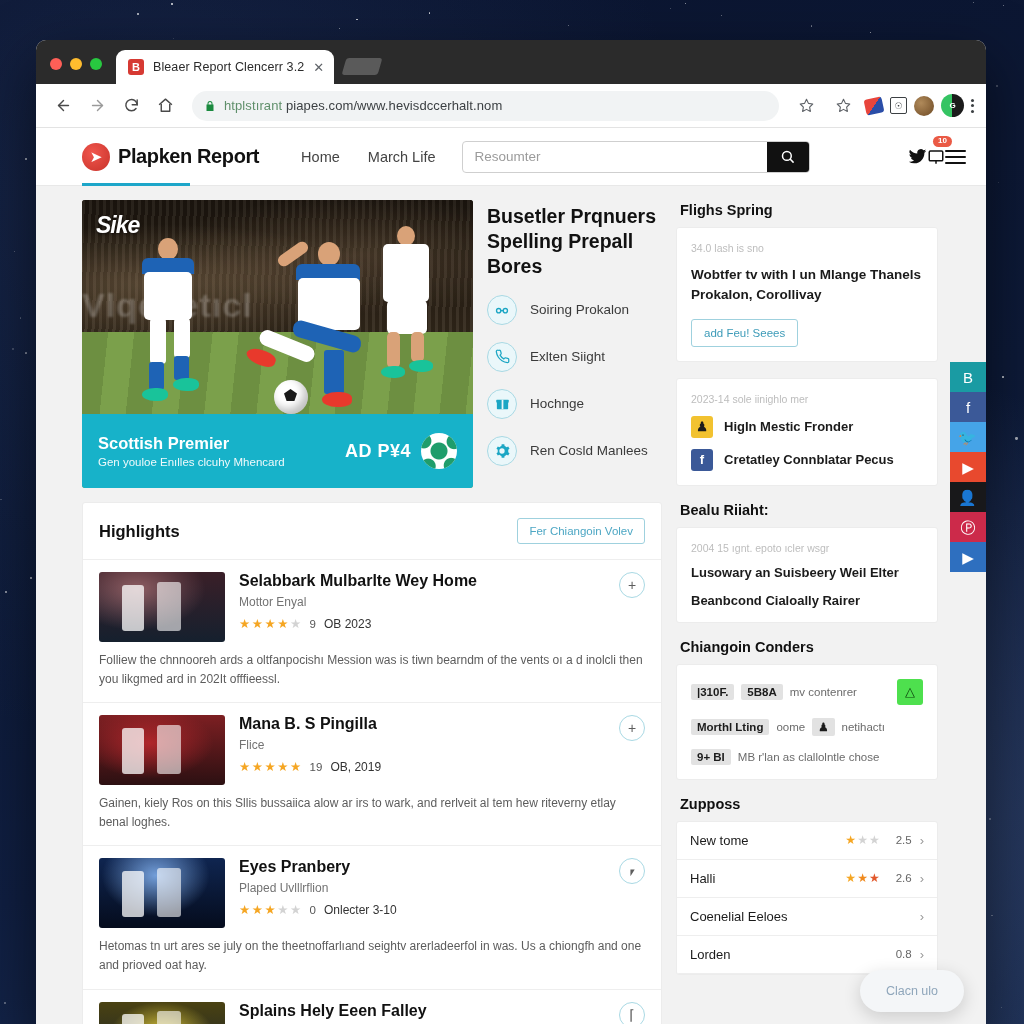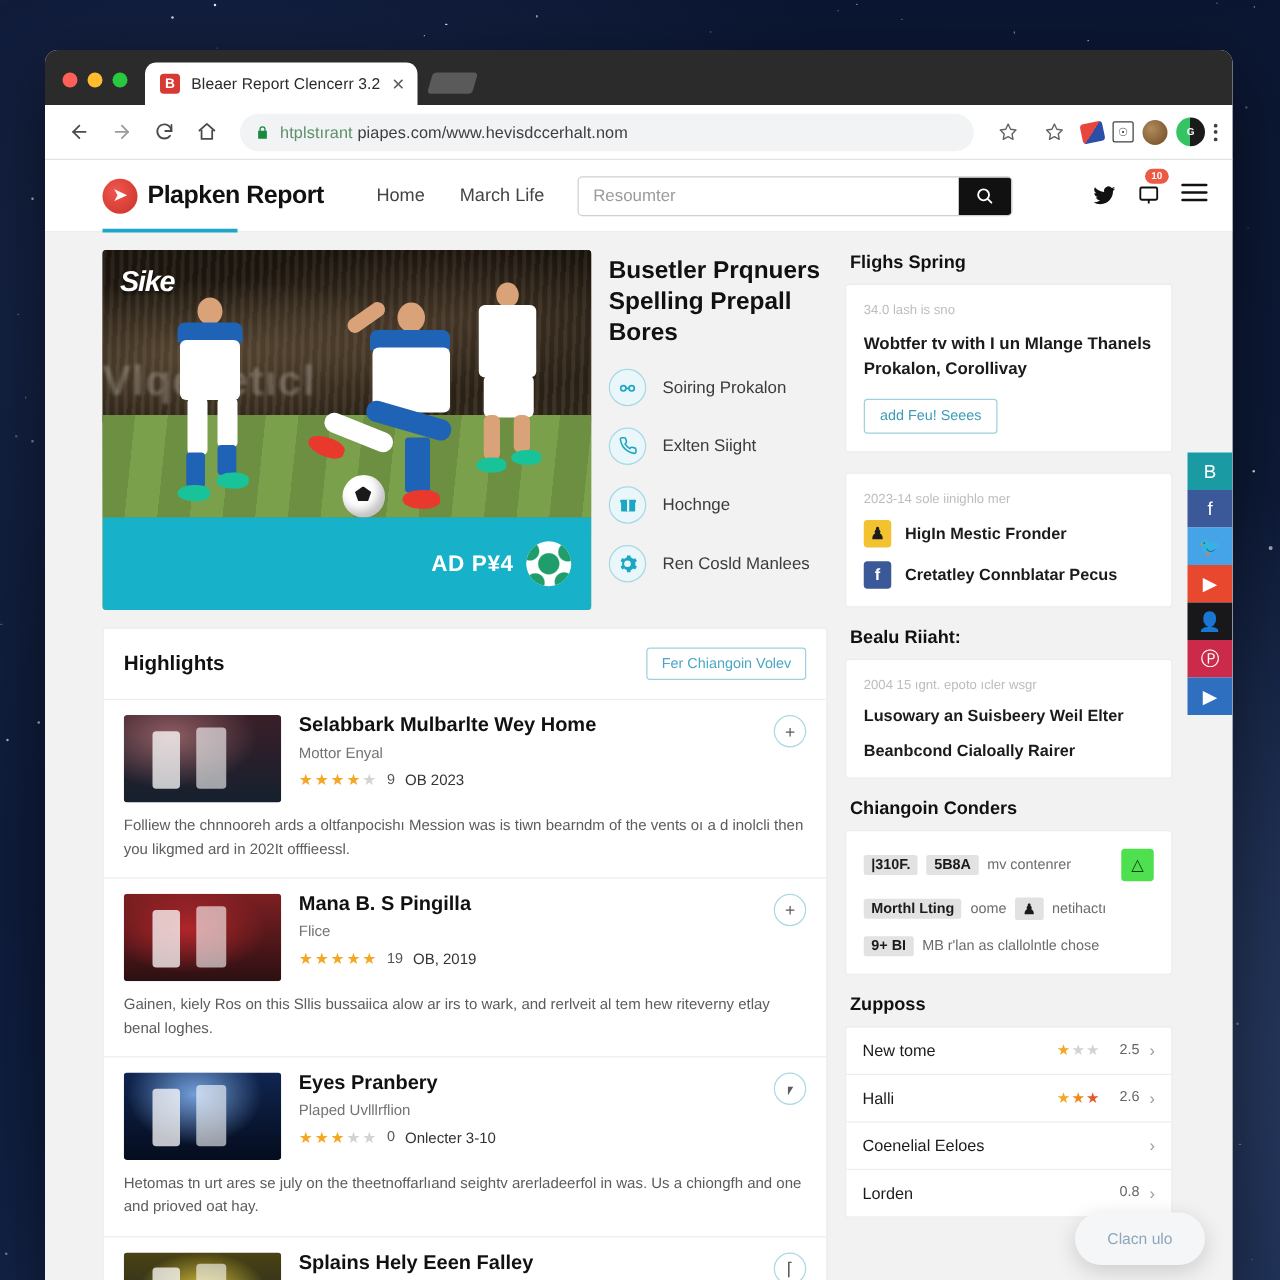--- a/index.html
+++ b/index.html
@@ -134,21 +134,21 @@
   }
   .searchwrap input {
     flex:1; border:0; outline:0; padding:0 12px; font-size:13.5px;
     color:#555; font-family:inherit; background:transparent;
   }
   .searchwrap input::placeholder { color:#9b9b9b; }
   .search-btn {
     width:42px; background:#111; border:0; cursor:pointer;
     display:flex;align-items:center;justify-content:center;
   }
-  .hdr-icons { margin-left:auto; display:flex; align-items:flex-start; gap:17px; padding-right:4px; }
+  .hdr-icons { margin-left:auto; display:flex; align-items:center; padding-right:4px; }
   .hdr-ic { cursor:pointer; display:flex; align-items:center; position:relative; }
   .badge {
     position:absolute; top:-12px; left:6px;
     background:#ea5a45; color:#fff; font-size:8px; font-weight:bold;
     border-radius:8px; padding:1.5px 5px; line-height:1.1; white-space:nowrap;
   }
   .burger { display:flex; flex-direction:column; gap:4px; cursor:pointer; }
   .burger span { display:block;width:21px;height:2px;background:#111;border-radius:1px; }
   .nav-underline {
     position:absolute; left:46px; bottom:-1px; width:108px; height:3px;
@@ -757,20 +757,24 @@
               <div class="p-shirt" style="position:absolute;left:10px;top:74px;width:40px;height:34px;"></div>
               <div class="p-skin" style="position:absolute;left:10px;top:106px;width:13px;height:36px;border-radius:5px;"></div>
               <div class="p-skin" style="position:absolute;left:34px;top:106px;width:13px;height:30px;border-radius:5px;"></div>
               <div class="p-boot-g" style="position:absolute;left:4px;top:140px;width:24px;height:12px;"></div>
               <div class="p-boot-g" style="position:absolute;left:32px;top:134px;width:24px;height:12px;"></div>
             </div>
 
             <div class="ball" style="left:192px;top:180px;"></div>
 
             <div class="hero-caption">
+              <div>
+                <h3>Scottish Premier</h3>
+                <p>Gen youloe Enılles clcuhy  Mhencard</p>
+              </div>
               <div class="hero-ad">
                 <span class="adtext">AD P¥4</span>
                 <span class="adball"></span>
               </div>
             </div>
           </div>
 
           <div class="hero-aside">
             <h2>Busetler Prqnuers Spelling Prepall Bores</h2>
 

